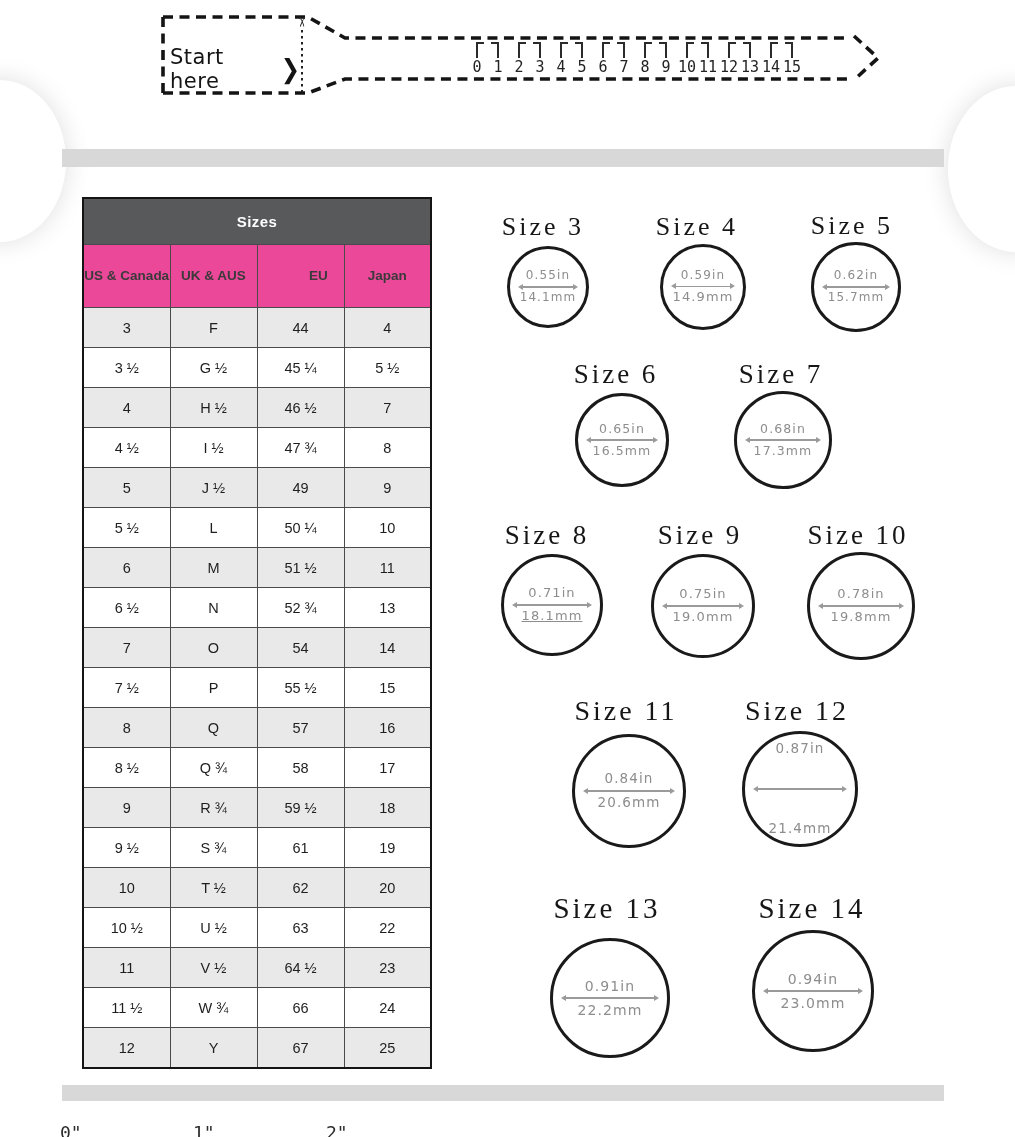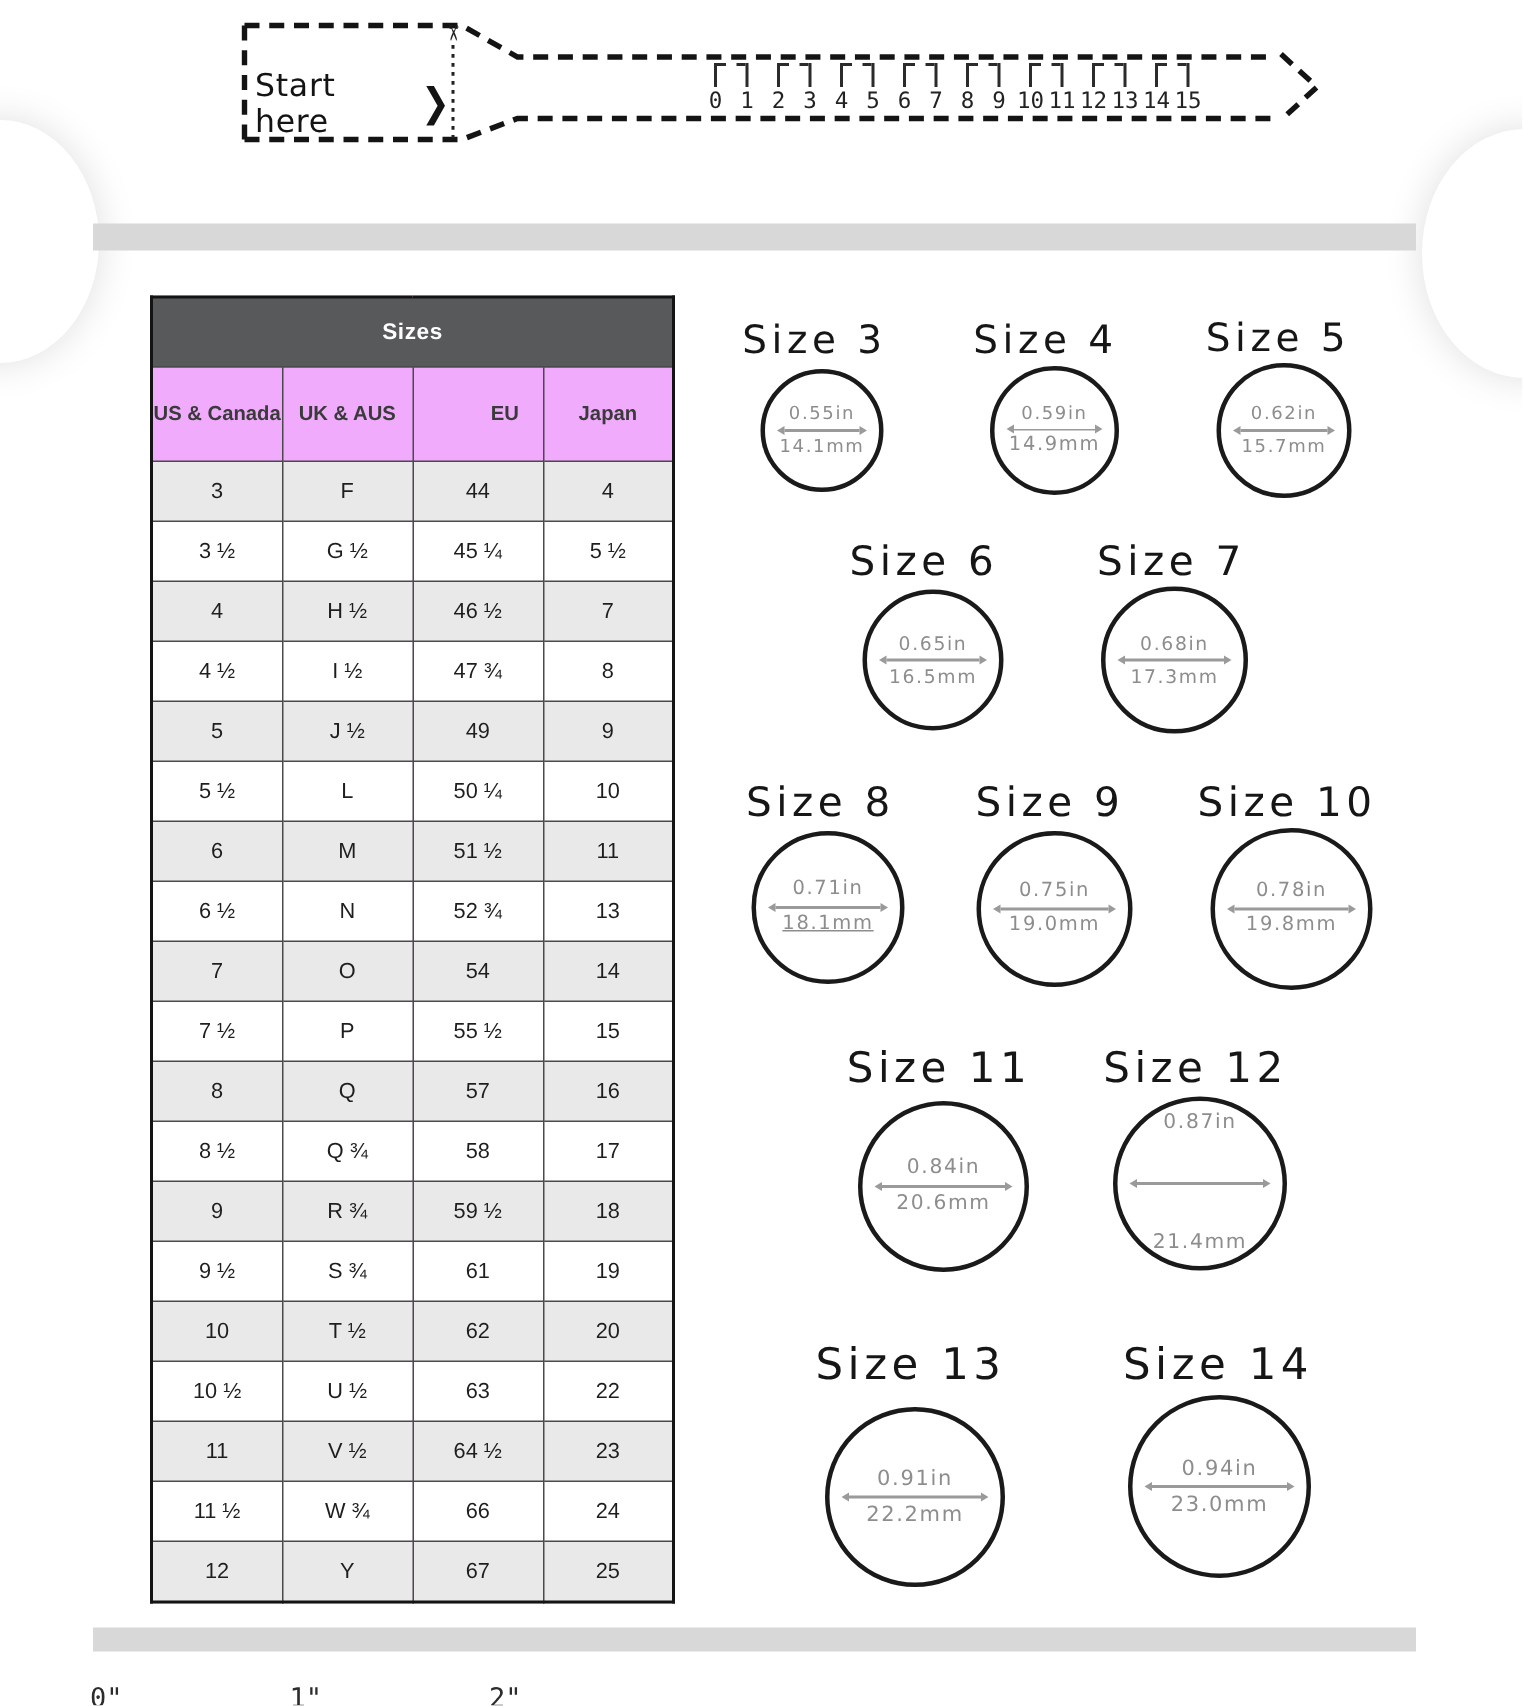--- a/index.html
+++ b/index.html
@@ -21,34 +21,34 @@
   .tick-cap{position:absolute;height:2px;width:6px;background:#2b2b2b;top:42px;z-index:3;}
   .tick-label{position:absolute;top:58px;width:30px;text-align:center;
               font-family:"DejaVu Sans Mono",monospace;font-size:15px;color:#232323;z-index:3;}
 
   
   .bar{position:absolute;left:62px;width:882px;background:#d8d8d8;z-index:2;}
   .bar-top{top:149px;height:18px;}
   .bar-bottom{top:1085px;height:16px;}
 
   
-  .size-table{position:absolute;left:100px;top:197px;width:350px;border-collapse:collapse;
+  .size-table{position:absolute;left:82px;top:197px;width:350px;border-collapse:collapse;
               table-layout:fixed;z-index:2;font-family:"Liberation Sans",sans-serif;
-              border:2px solid #141414;background:#f0abfc;}
+              border:2px solid #141414;background:#ec4899;}
   .size-table th,.size-table td{border:1px solid #4a4a4a;text-align:center;vertical-align:middle;padding:0;}
   .size-table th.title-cell{height:45px;background:#58595b;color:#ffffff;font-size:15px;
               font-weight:700;letter-spacing:0.4px;}
   .size-table tr.cols th{height:62px;font-size:13.5px;color:#3a3a3a;font-weight:700;line-height:1.35;}
   .size-table td{height:39px;font-size:14.5px;color:#1e1e1e;}
   .size-table tbody tr:nth-child(odd){background:#e9e9e9;}
   .size-table tbody tr:nth-child(even){background:#ffffff;}
 
   
   .ring-title{position:absolute;text-align:center;color:#161616;letter-spacing:3px;
-              white-space:nowrap;z-index:2;}
+              white-space:nowrap;z-index:2;font-family:Liberation Serif, serif;}
   .ring{position:absolute;border:3px solid #1a1a1a;border-radius:50%;display:flex;
         flex-direction:column;align-items:center;justify-content:center;z-index:2;background:#fff;}
   .ring .in,.ring .mm{color:#8d8d8d;letter-spacing:1.1px;line-height:1.3;white-space:nowrap;}
   .arrow{display:flex;align-items:center;}
   .ah{width:0;height:0;border-top:3.5px solid transparent;border-bottom:3.5px solid transparent;}
   .ah-l{border-right:5.5px solid #9a9a9a;}
   .ah-r{border-left:5.5px solid #9a9a9a;}
   .ln{flex:1;height:1.5px;background:#9a9a9a;}
 
   

